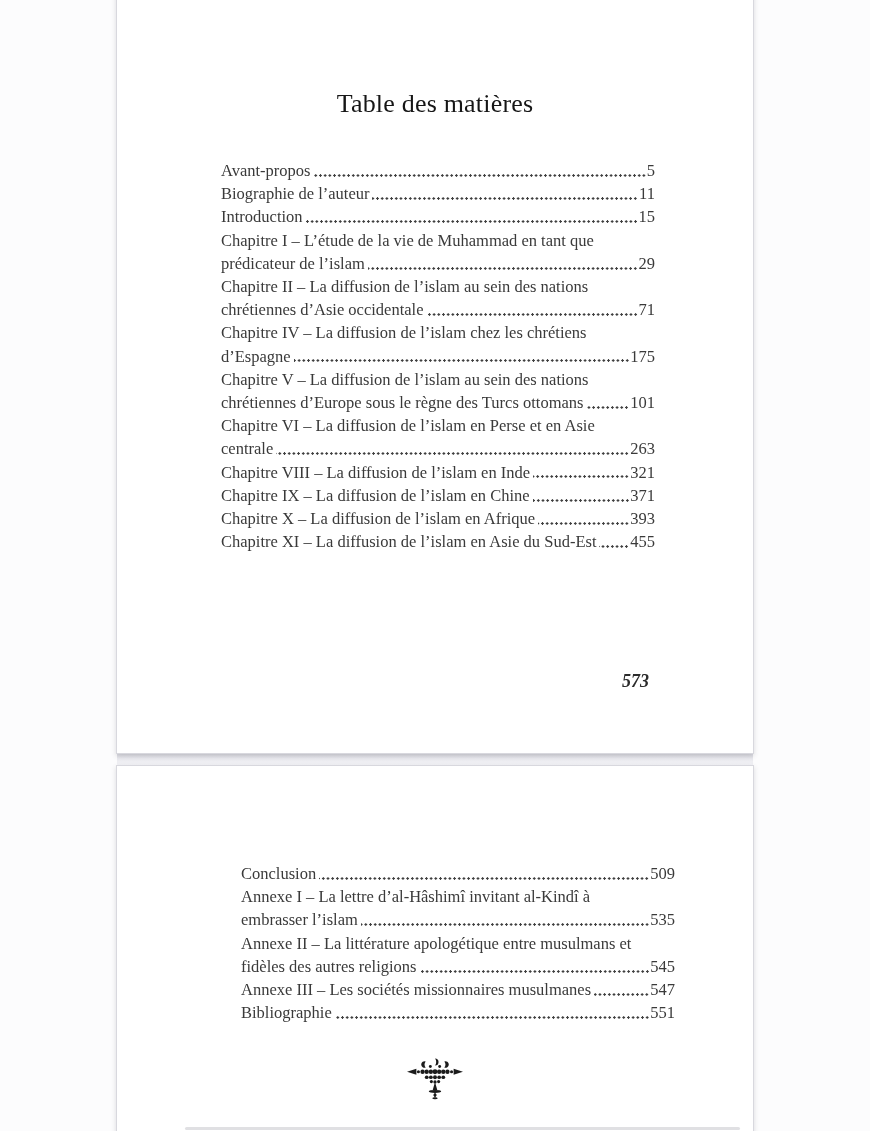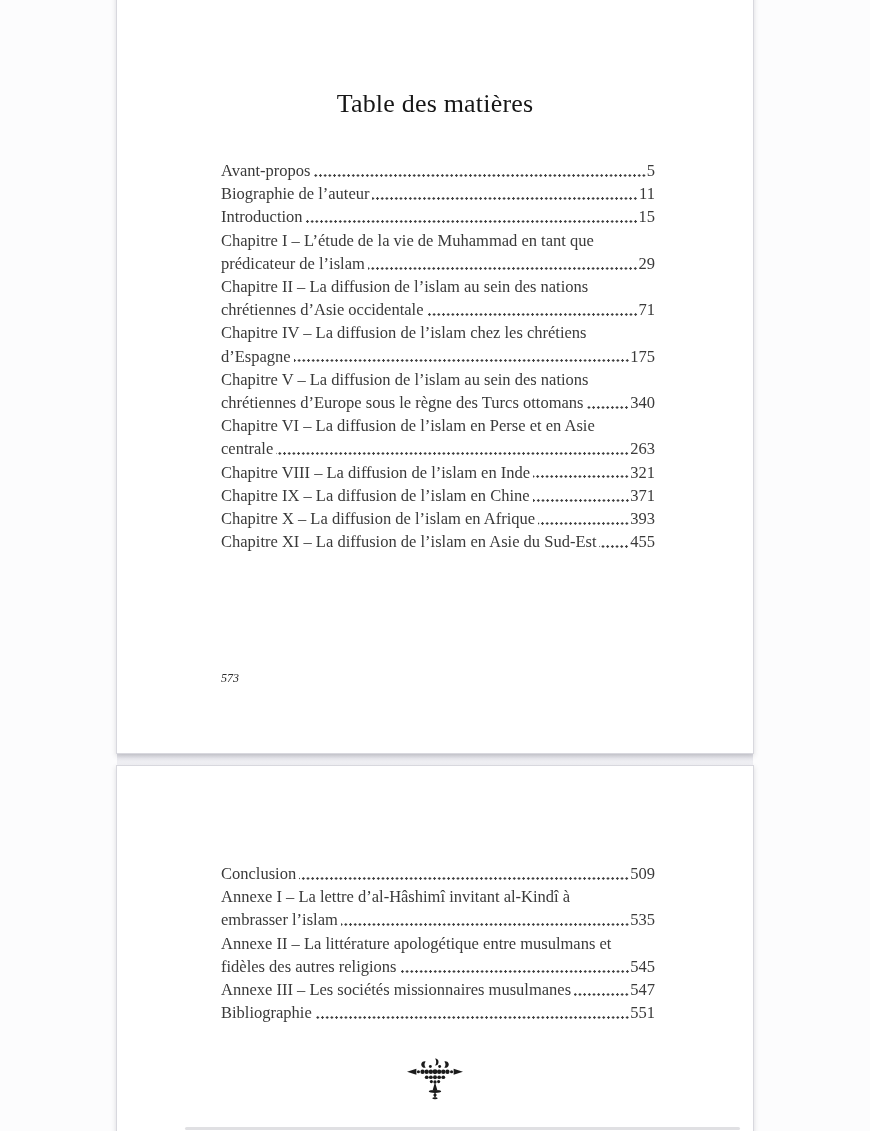--- a/index.html
+++ b/index.html
@@ -45,40 +45,40 @@
     letter-spacing:.2px;
     color:var(--title);
   }
   .toc{
     position:absolute;
     left:104px;width:434px;
     font-size:16.5px;
     line-height:23.2px;
   }
   .toc1{top:166px;}
-  .toc2{top:96px;}
+  .toc2{top:96px;margin-left:20px;}
   .toc-line{white-space:nowrap;}
   .toc-last{display:flex;align-items:flex-end;}
   .lbl{flex:0 0 auto;}
   .pg{flex:0 0 auto;}
   .leader{
     flex:1 1 auto;
     min-width:10px;
     height:5px;
     align-self:flex-end;
     margin:0 1px 4.5px 3px;
     background-image:radial-gradient(circle,var(--dot) 1.05px,rgba(0,0,0,0) 1.4px);
     background-size:4.7px 5px;
     background-repeat:repeat-x;
     background-position:right center;
   }
   .folio{
     position:absolute;top:678px;left:104px;width:434px;
-    text-align:left;padding-right:6px;
-    font-size:12px;font-weight:normal;font-style:italic;
+    text-align:right;padding-right:6px;
+    font-size:18px;font-weight:bold;font-style:italic;
     color:#2c2c2c;
   }
   .ornament-wrap{
     position:absolute;top:292px;left:0;right:0;
     text-align:center;
   }
   .ornament-wrap svg{display:inline-block;}
 </style>
 </head>
 <body>
@@ -133,21 +133,21 @@
             <span class="lbl">d’Espagne</span>
             <span class="leader"></span>
             <span class="pg">175</span>
           </div>
         </div>
         <div class="toc-entry">
           <div class="toc-line toc-pre">Chapitre V – La diffusion de l’islam au sein des nations</div>
           <div class="toc-line toc-last">
             <span class="lbl">chrétiennes d’Europe sous le règne des Turcs ottomans</span>
             <span class="leader"></span>
-            <span class="pg">340</span>
+            <span class="pg">101</span>
           </div>
         </div>
         <div class="toc-entry">
           <div class="toc-line toc-pre">Chapitre VI – La diffusion de l’islam en Perse et en Asie</div>
           <div class="toc-line toc-last">
             <span class="lbl">centrale</span>
             <span class="leader"></span>
             <span class="pg">263</span>
           </div>
         </div>

